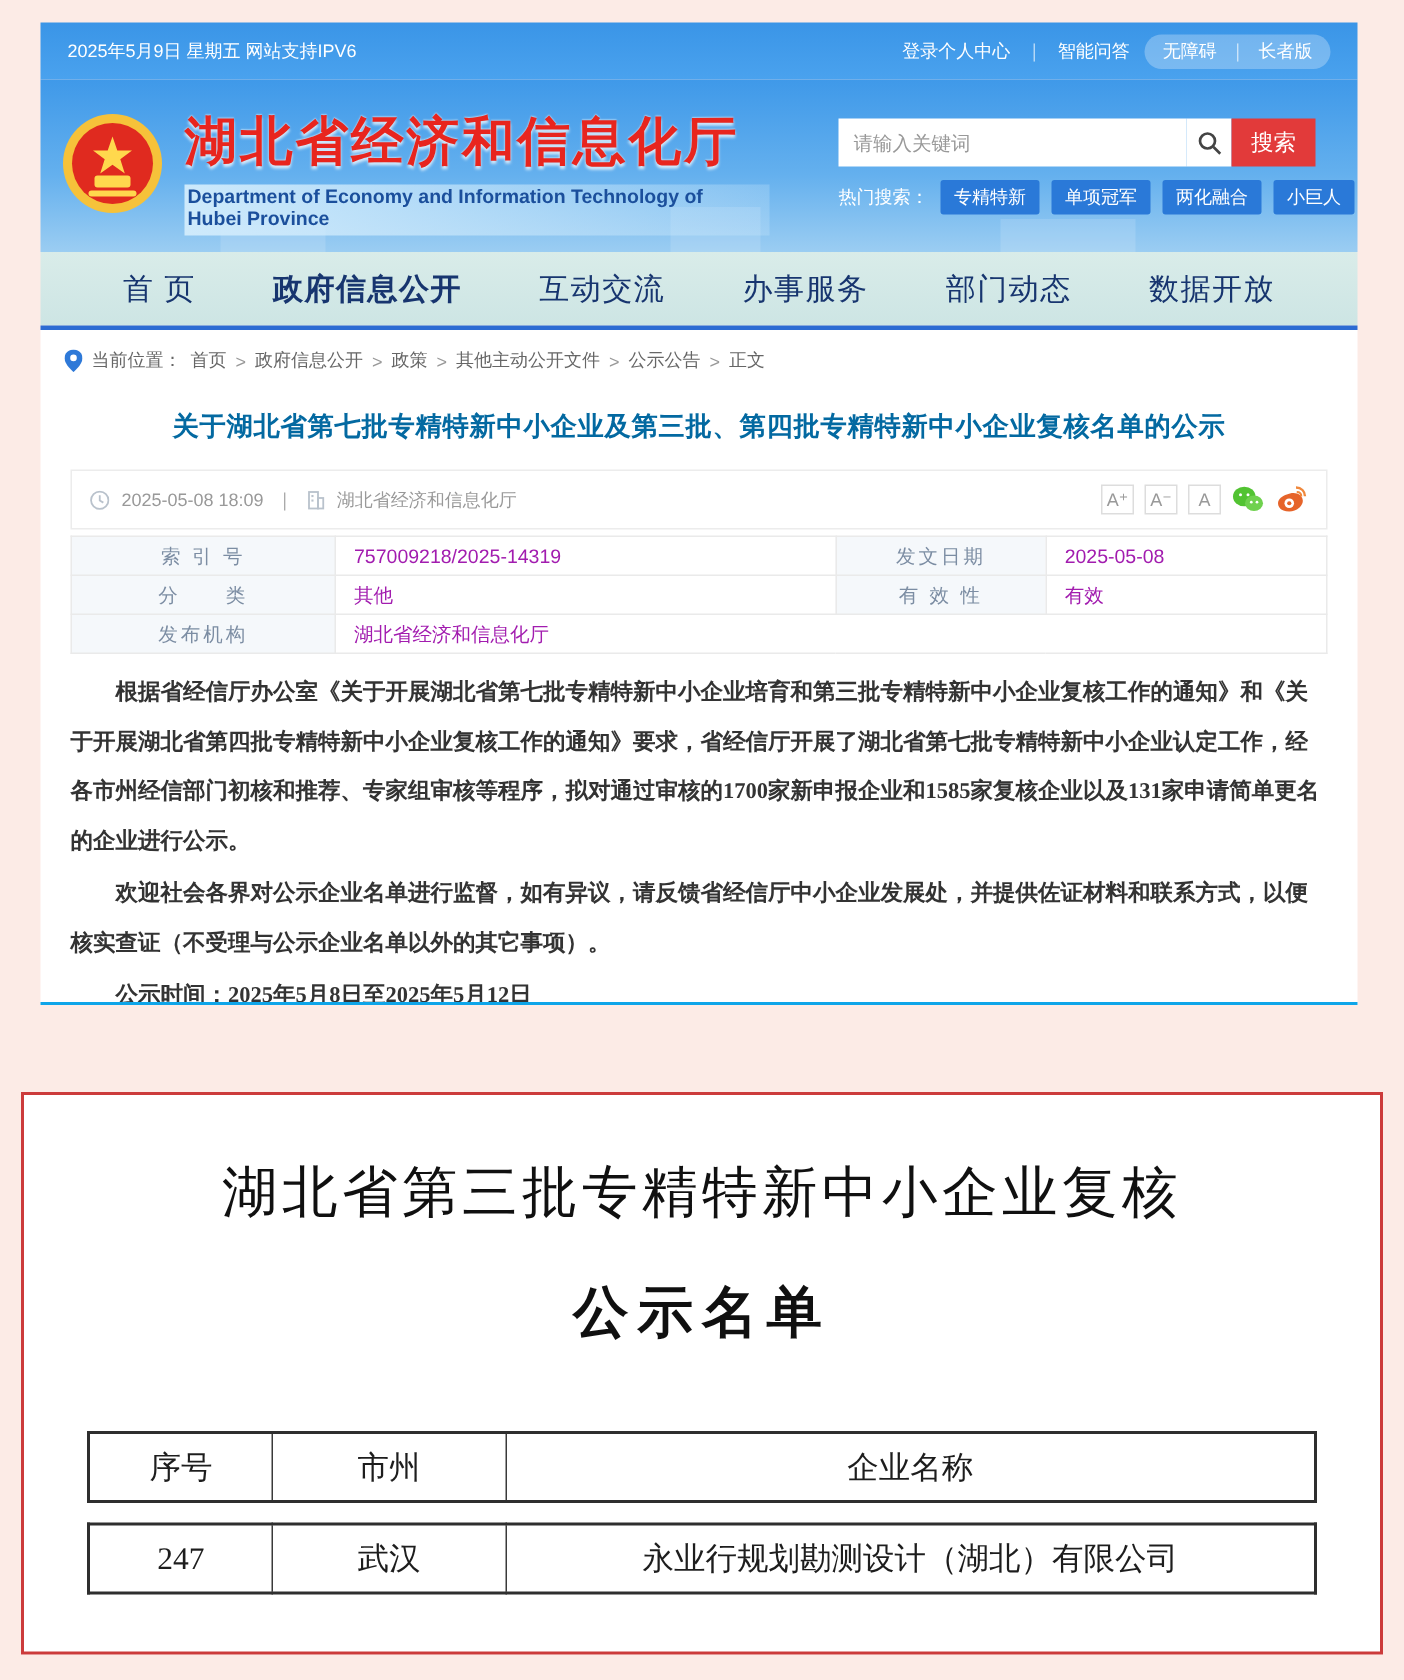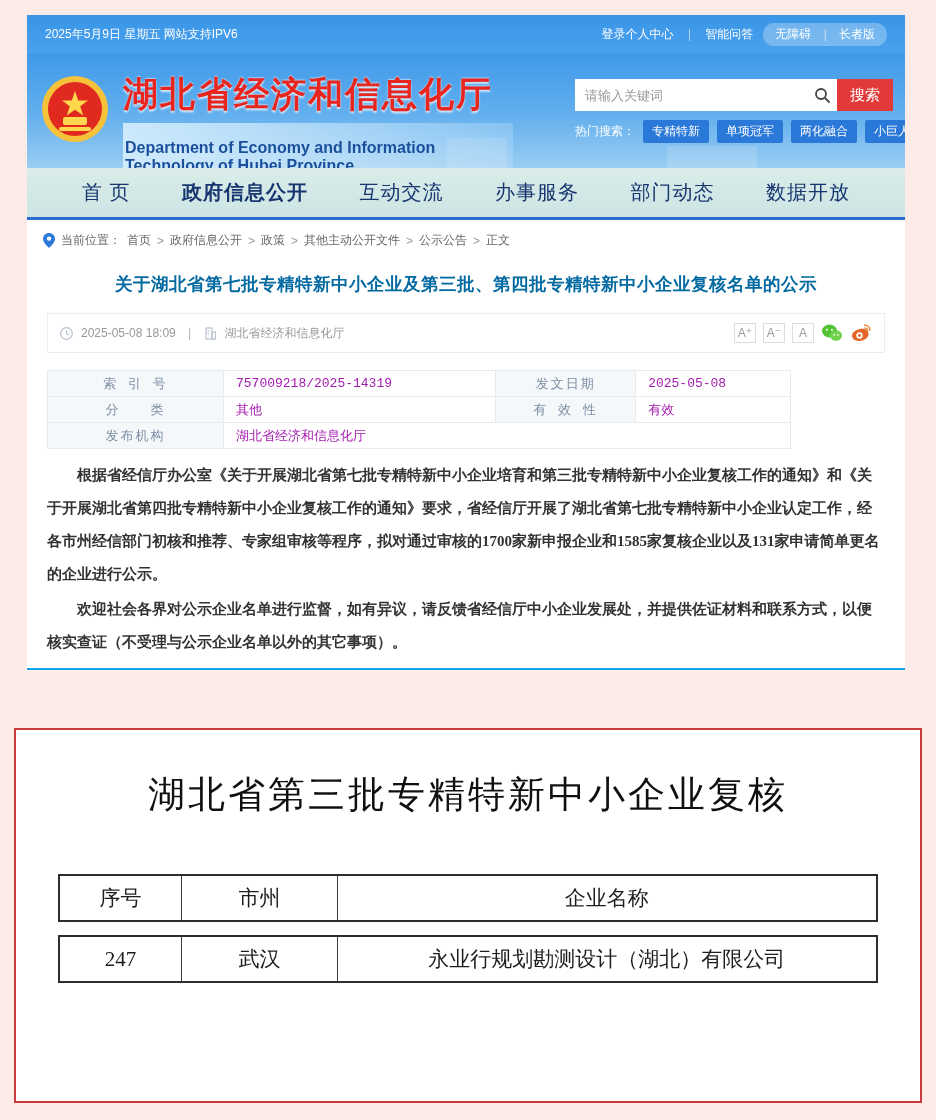--- a/index.html
+++ b/index.html
@@ -40,23 +40,23 @@
   .logo-row { position:absolute; left:14px; top:18px; display:flex; align-items:flex-start; }
   .emblem { width:68px; height:68px; margin-top:4px; }
   .site-title-block { margin-left:14px; }
   .site-title {
     font-size:35px; font-weight:bold; color:#e8251e; letter-spacing:2px;
     text-shadow:0 2px 2px rgba(255,255,255,.75), 0 -1px 1px rgba(255,255,255,.5);
     font-family:"Liberation Sans","DejaVu Sans",sans-serif;
   }
   .site-subtitle {
     margin-top:5px; background:linear-gradient(90deg,rgba(210,236,252,.95),rgba(210,236,252,.25));
-    color:#1b4f9c; font-size:16px; font-weight:bold; padding:16px 10px 4px 2px; width:390px;
-  }
-  .search-area { position:absolute; right:12px; top:26px; width:318px;margin-left:38px; }
+    color:#1b4f9c; font-size:13px; font-weight:bold; padding:0 10px 4px 2px; width:390px;
+  }
+  .search-area { position:absolute; right:28px; top:26px; width:318px;margin-left:38px; }
   .search-row { display:flex; height:32px; }
   .search-input {
     flex:1; border:0; outline:none; padding:0 8px 0 10px; font-size:13px; color:#333;
     background:#fff;
   }
   .search-input::placeholder { color:#999; }
   .search-icon-box { background:#fff; width:30px; display:flex; align-items:center; justify-content:center; cursor:pointer; }
   .search-btn {
     width:56px; background:#e23a3a; color:#fff; font-size:15px; border:0;
     display:flex; align-items:center; justify-content:center; cursor:pointer;
@@ -93,21 +93,21 @@
     display:flex; align-items:center; justify-content:space-between; padding:0 12px;
   }
   .meta-left { display:flex; align-items:center; gap:8px; font-size:12px; color:#999; }
   .meta-right { display:flex; align-items:center; gap:7px; }
   .font-btn {
     width:22px; height:20px; border:1px solid #ddd; background:#fff; color:#999;
     font-size:12px; display:flex; align-items:center; justify-content:center; cursor:pointer;
   }
   .share-icon { width:22px; height:22px; cursor:pointer; }
 
-  .meta-table { margin:17px 20px 0; width:744px; border-collapse:collapse; font-size:13px;font-family:Liberation Mono, monospace; }
+  .meta-table { margin:4px 20px 0; width:838px; border-collapse:collapse; font-size:13px; }
   .meta-table td { border:1px solid #eaeaea; height:26px; padding:2px 12px; }
   .meta-table .lbl { background:#f5f8fb; color:#7c8da3; width:176px; text-align:center; letter-spacing:2px; }
   .meta-table .lbl2 { width:140px; }
   .meta-table .val { color:#a21caf; }
 
   .article-body {
     margin:10px 20px 0; font-family:"Liberation Serif","DejaVu Serif",serif;
     font-size:15px; color:#333; line-height:2.2;
   }
   .article-body p { text-indent:2em; margin-bottom:2px;font-weight:bold; }
@@ -285,20 +285,21 @@
       <p>根据省经信厅办公室《关于开展湖北省第七批专精特新中小企业培育和第三批专精特新中小企业复核工作的通知》和《关于开展湖北省第四批专精特新中小企业复核工作的通知》要求，省经信厅开展了湖北省第七批专精特新中小企业认定工作，经各市州经信部门初核和推荐、专家组审核等程序，拟对通过审核的1700家新申报企业和1585家复核企业以及131家申请简单更名的企业进行公示。</p>
       <p>欢迎社会各界对公示企业名单进行监督，如有异议，请反馈省经信厅中小企业发展处，并提供佐证材料和联系方式，以便核实查证（不受理与公示企业名单以外的其它事项）。</p>
       <p>公示时间：2025年5月8日至2025年5月12日</p>
 
     </div>
   </div>
 </div>
 
 <div class="doc-card">
   <div class="doc-title1">湖北省第三批专精特新中小企业复核</div>
+  <div class="doc-title2">公示名单</div>
 
   <div class="doc-table-wrap">
     <table class="doc-table header-tbl">
       <tbody>
           <tr>
         <td class="col-no">序号</td>
         <td class="col-city">市州</td>
         <td class="col-name">企业名称</td>
       </tr>
     </tbody>

